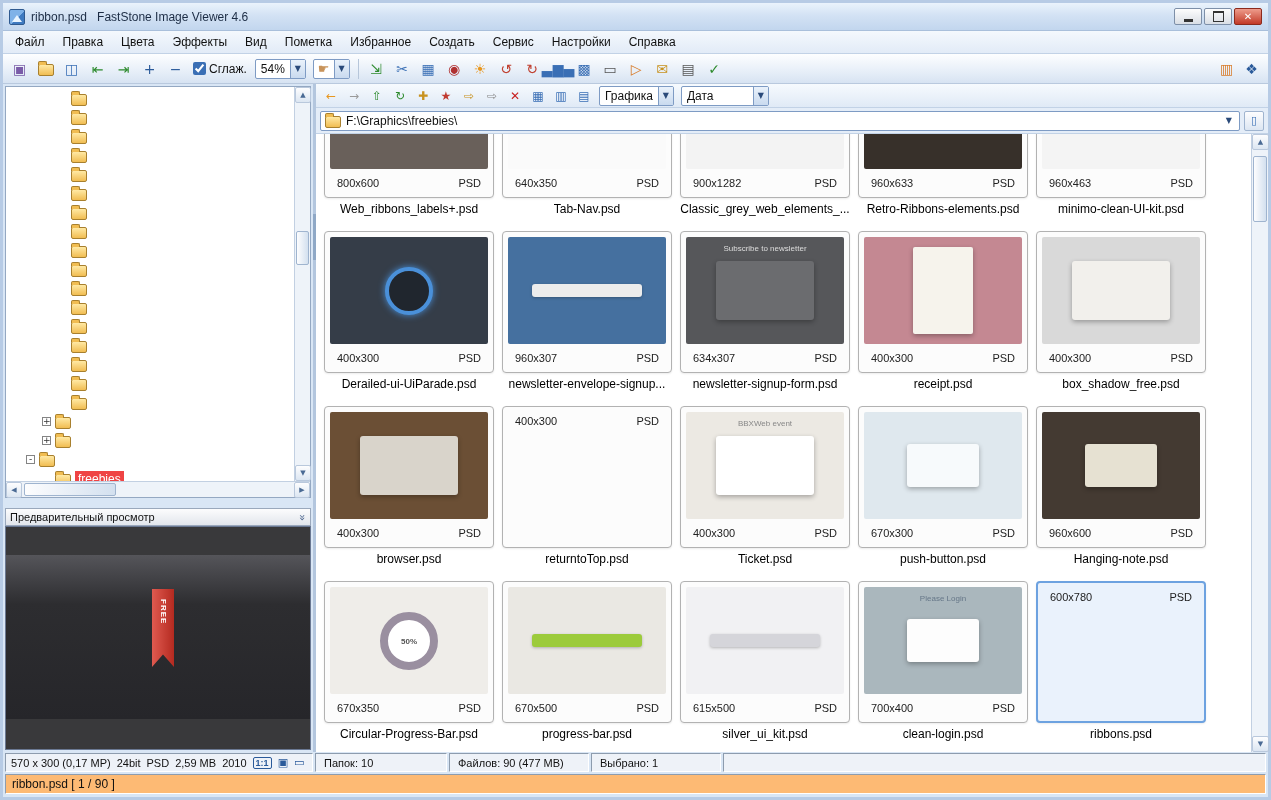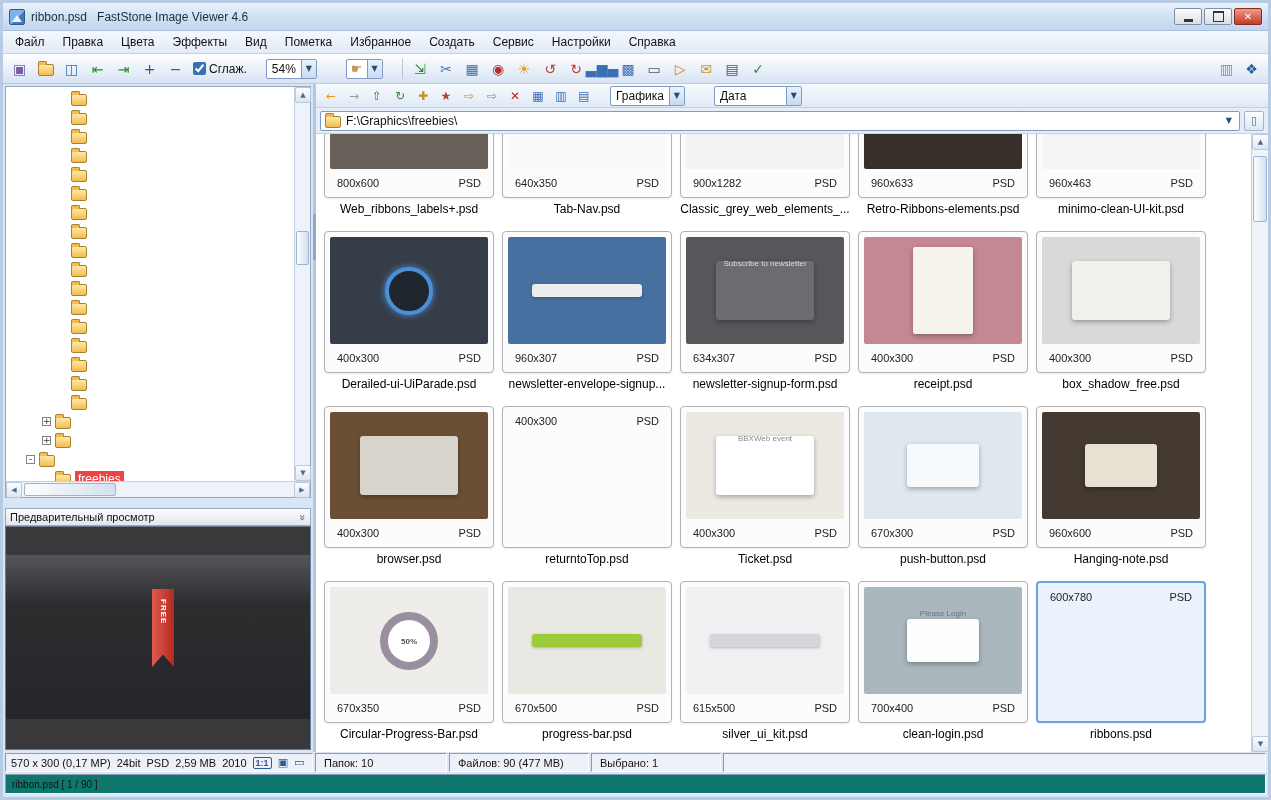--- a/index.html
+++ b/index.html
@@ -33,21 +33,21 @@
 
   
   .toolbar{height:30px;flex:none;display:flex;align-items:center;padding:0 4px;gap:1px;
     background:linear-gradient(#fdfeff,#e3ecf7 70%,#d7e3f2);border-bottom:1px solid #b9c9de}
   .tbtn{width:25px;height:24px;display:flex;align-items:center;justify-content:center;border:1px solid transparent;border-radius:2px;flex:none}
   .tbtn .glyph{font-size:14px;line-height:1}
   .sep{width:1px;height:20px;background:#b6c6da;margin:0 4px;flex:none}
   .group{display:flex;align-items:center;gap:1px}
   .check-wrap{display:flex;align-items:center;gap:3px;margin:0 4px}
   .check-wrap input{width:13px;height:13px;accent-color:#3a6fb5}
-  .combo{height:20px;display:flex;align-items:center;background:#fff;border:1px solid #7e9bc4;border-radius:2px;margin:0 14px}
+  .combo{height:20px;display:flex;align-items:center;background:#fff;border:1px solid #7e9bc4;border-radius:2px;margin:0 3px}
   .combo .val{padding:0 5px;min-width:30px}
   .combo .arrow{width:15px;height:100%;border-left:1px solid #7e9bc4;display:flex;align-items:center;justify-content:center;
     background:linear-gradient(#eaf2fb,#c9daef);font-size:8px;color:#2a4a7a}
   .hand-glyph{color:#c8935a;font-size:13px;padding:0 4px}
   .tb-far{margin-left:auto;display:flex}
 
   
   .content{flex:1;display:flex;min-height:0}
   .left-panel{width:310px;flex:none;display:flex;flex-direction:column;background:#d9e6f5;min-height:0}
   .divider{width:3px;flex:none;background:#b3c6de;position:relative}
@@ -105,21 +105,21 @@
   .thumbs-row{flex:1;display:flex;min-height:0}
   .thumbs-viewport{flex:1;overflow:hidden;background:#fff;position:relative}
   .thumb-grid{display:grid;grid-template-columns:repeat(5,178px);grid-auto-rows:175px;margin:-78px 0 0 8px}
   .thumb-item{width:170px}
   .thumb-cell{width:170px;height:142px;border:1px solid #b2b2b2;border-radius:4px;background:#fcfcfc;
     display:flex;flex-direction:column;box-shadow:0 1px 2px rgba(0,0,0,.08)}
   .thumb-cell.selected{border:2px solid #6da2e0;background:#eaf2fc}
   .thumb-img{flex:1;margin:5px 5px 0;position:relative;overflow:hidden;background:var(--bg,#eee);border-radius:2px}
   .thumb-meta{height:22px;flex:none;display:flex;align-items:center;justify-content:space-between;padding:14px 12px;font-size:11px;color:#222}
   .thumb-caption{width:170px;margin-top:4px;text-align:center;font-size:12px;color:#000;white-space:nowrap;overflow:hidden}
-  .thumb-text{position:absolute;top:22px;left:50%;transform:translateX(-50%);font-size:8px;white-space:nowrap;color:#e8e4da;z-index:2}
+  .thumb-text{position:absolute;top:7px;left:50%;transform:translateX(-50%);font-size:8px;white-space:nowrap;color:#e8e4da;z-index:2}
 
   .shape-bar::after{content:"";position:absolute;left:15%;top:44%;width:70%;height:12%;background:var(--fg);border-radius:3px;box-shadow:0 1px 3px rgba(0,0,0,.25)}
   .shape-card::after{content:"";position:absolute;left:19%;top:22%;width:62%;height:56%;background:var(--fg);border-radius:3px;box-shadow:0 2px 5px rgba(0,0,0,.3)}
   .shape-card-tall::after{content:"";position:absolute;left:31%;top:9%;width:38%;height:82%;background:var(--fg);border-radius:2px;box-shadow:0 2px 5px rgba(0,0,0,.3)}
   .shape-card-small::after{content:"";position:absolute;left:27%;top:30%;width:46%;height:40%;background:var(--fg);border-radius:3px;box-shadow:0 2px 5px rgba(0,0,0,.3)}
   .shape-knob::after{content:"";position:absolute;left:50%;top:50%;width:40px;height:40px;transform:translate(-50%,-50%);
     border-radius:50%;background:#20262e;border:4px solid var(--fg);box-shadow:0 0 7px var(--fg)}
   .shape-circle::after{content:"";position:absolute;left:50%;top:50%;width:42px;height:42px;transform:translate(-50%,-50%);
     border-radius:50%;background:#fff;border:8px solid var(--fg)}
   .shape-circle .thumb-text{top:50%;left:50%;transform:translate(-50%,-50%);font-weight:bold;z-index:3}
@@ -135,21 +135,21 @@
   
   .statusrow{height:21px;flex:none;display:flex;gap:2px;padding:1px 2px;background:#d9e6f5}
   .sunken{border:1px solid;border-color:#8d9cae #fff #fff #8d9cae;background:#eef2f8;display:flex;align-items:center;padding:0 5px;font-size:11px;white-space:nowrap}
   .status-left{width:308px;flex:none;gap:6px;overflow:hidden}
   .status-left .badge{border:1px solid #2a5a9a;color:#2a5a9a;font-weight:bold;font-size:9px;padding:0 2px;border-radius:2px}
   .status-left .sicon{color:#2a5a9a;font-size:11px}
   .seg{border:1px solid;border-color:#8d9cae #fff #fff #8d9cae;background:#eef2f8;display:flex;align-items:center;padding:0 8px;font-size:11px;white-space:nowrap}
   .seg-folders{width:132px}.seg-files{width:140px}.seg-selected{width:130px}.seg-fill{flex:1}
   .segs{flex:1;display:flex;gap:2px;min-width:0}
   .bottombar{height:24px;flex:none;padding:1px 2px 3px;background:#d9e6f5}
-  .bottombar .inner{height:100%;border:1px solid;border-color:#8d9cae #fff #fff #8d9cae;background:#0f766e;display:flex;align-items:center;padding:0 6px;font-size:10px}
+  .bottombar .inner{height:100%;border:1px solid;border-color:#8d9cae #fff #fff #8d9cae;background:#fdba74;display:flex;align-items:center;padding:0 6px;font-size:12px}
 </style>
 </head>
 <body>
 
 <div class="window">
 
   <div class="titlebar">
     <span class="app-icon"></span>
     <span class="title-text">
       <span class="file">ribbon.psd</span><span>FastStone Image Viewer 4.6</span>

